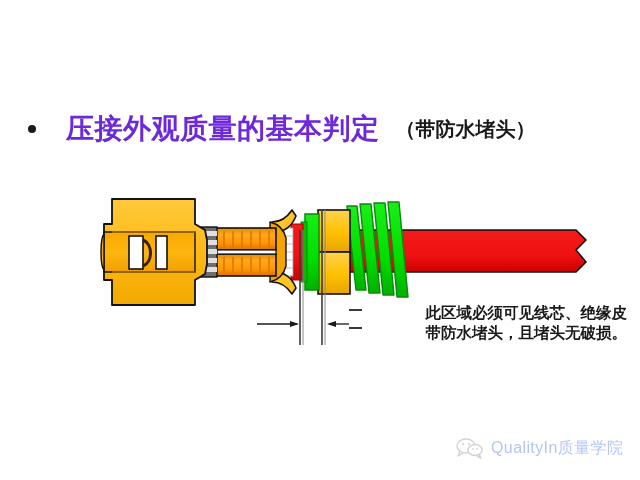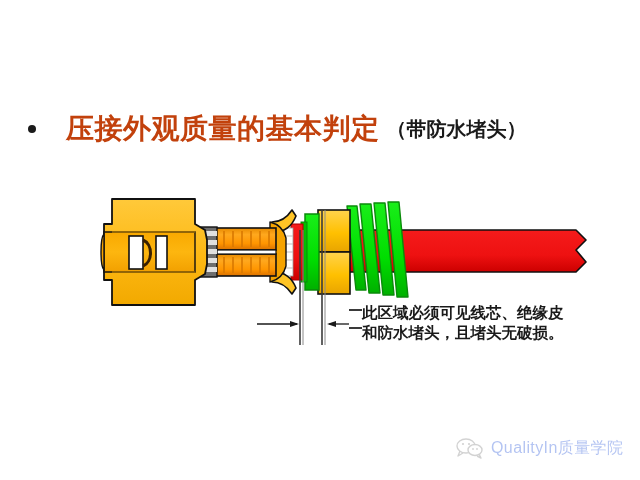--- a/index.html
+++ b/index.html
@@ -31,52 +31,53 @@
     width: 8px;
     height: 8px;
     border-radius: 50%;
     background: #1a1a1a;
     flex: 0 0 auto;
     margin-right: 30px;
   }
   #title-main {
     font-size: 28px;
     font-weight: bold;
-    color: #c2410c;
+    color: #6d28d9;
     letter-spacing: 0.5px;
     line-height: 1;
     white-space: nowrap;
   }
   #title-sub {
     font-size: 20px;
     font-weight: bold;
     color: #1a1a1a;
     line-height: 1;
     white-space: nowrap;
-    margin-left: 7px;
+    margin-left: 16px;
   }
   
   #diagram {
     position: absolute;
     left: 0;
     top: 0;
     width: 640px;
     height: 480px;
   }
   
   #annotation {
     position: absolute;
     left: 362px;
     top: 303px;
     width: 265px;
     font-size: 15.5px;
     font-weight: bold;
     color: #1a1a1a;
     line-height: 1.32;
     letter-spacing: 0px;
+    text-align: right;
   }
   #annotation .ann-line { white-space: nowrap; display: block; }
   
   #watermark {
     position: absolute;
     left: 455px;
     top: 433px;
     width: 175px;
     height: 30px;
     display: flex;
@@ -255,21 +256,21 @@
       <line x1="349" y1="324" x2="329" y2="324" stroke="#1A1A1A" stroke-width="1.3"></line>
       <path d="M 327 324 L 336 321 L 336 327 Z" fill="#1A1A1A"></path>
 
       <line x1="349" y1="310" x2="362" y2="310" stroke="#3A3A3A" stroke-width="2"></line>
       <line x1="349" y1="328" x2="362" y2="328" stroke="#3A3A3A" stroke-width="2"></line>
     </g>
   </svg>
 
   <div id="annotation">
     <span class="ann-line">此区域必须可见线芯、绝缘皮</span>
-    <span class="ann-line">和防水堵头，且堵头无破损。</span>
+    <span class="ann-line">带防水堵头，且堵头无破损。</span>
   </div>
 
   <div id="watermark">
     <svg class="wm-icon" viewBox="0 0 30 24">
       <ellipse cx="11" cy="10" rx="9" ry="7" fill="none" stroke="#7A7A7A" stroke-width="1.4"></ellipse>
       <path d="M 5 15 L 3 20 L 8 17" fill="none" stroke="#7A7A7A" stroke-width="1.4" stroke-linejoin="round"></path>
       <circle cx="8" cy="8" r="1.1" fill="#7A7A7A"></circle>
       <circle cx="14" cy="8" r="1.1" fill="#7A7A7A"></circle>
       <ellipse cx="20" cy="14" rx="7" ry="5.5" fill="#FFFFFF" stroke="#7A7A7A" stroke-width="1.4"></ellipse>
       <path d="M 24 18 L 26 22 L 22 20" fill="none" stroke="#7A7A7A" stroke-width="1.4" stroke-linejoin="round"></path>

